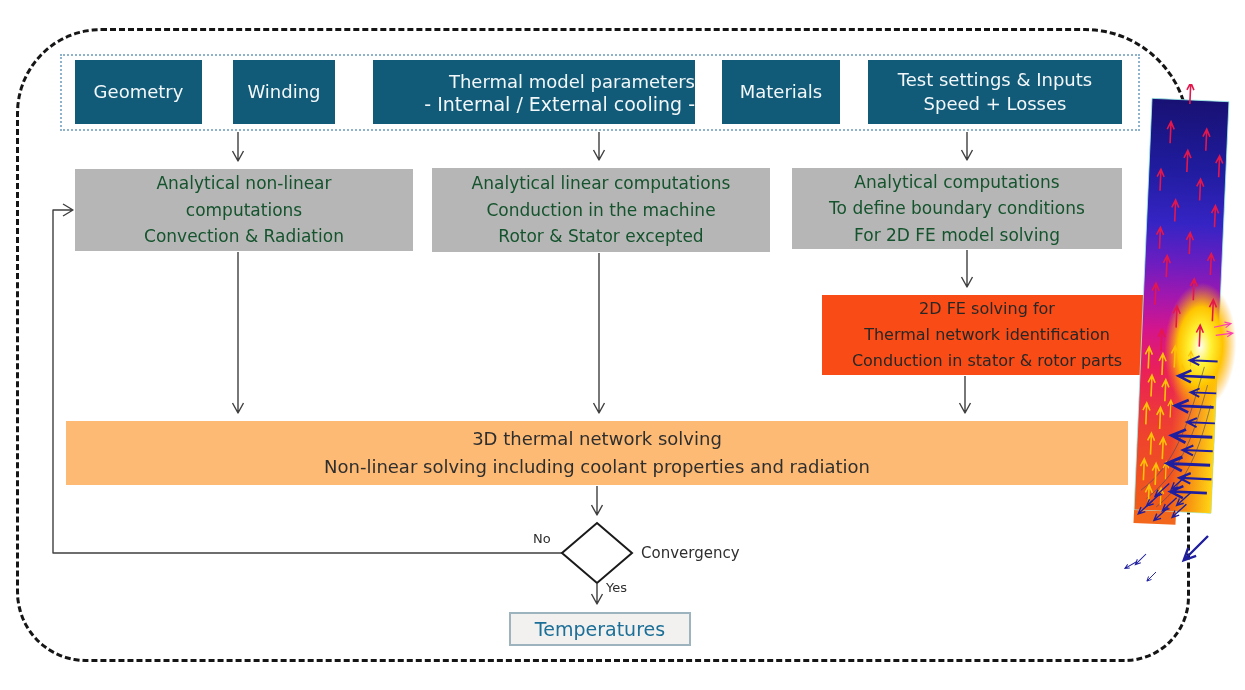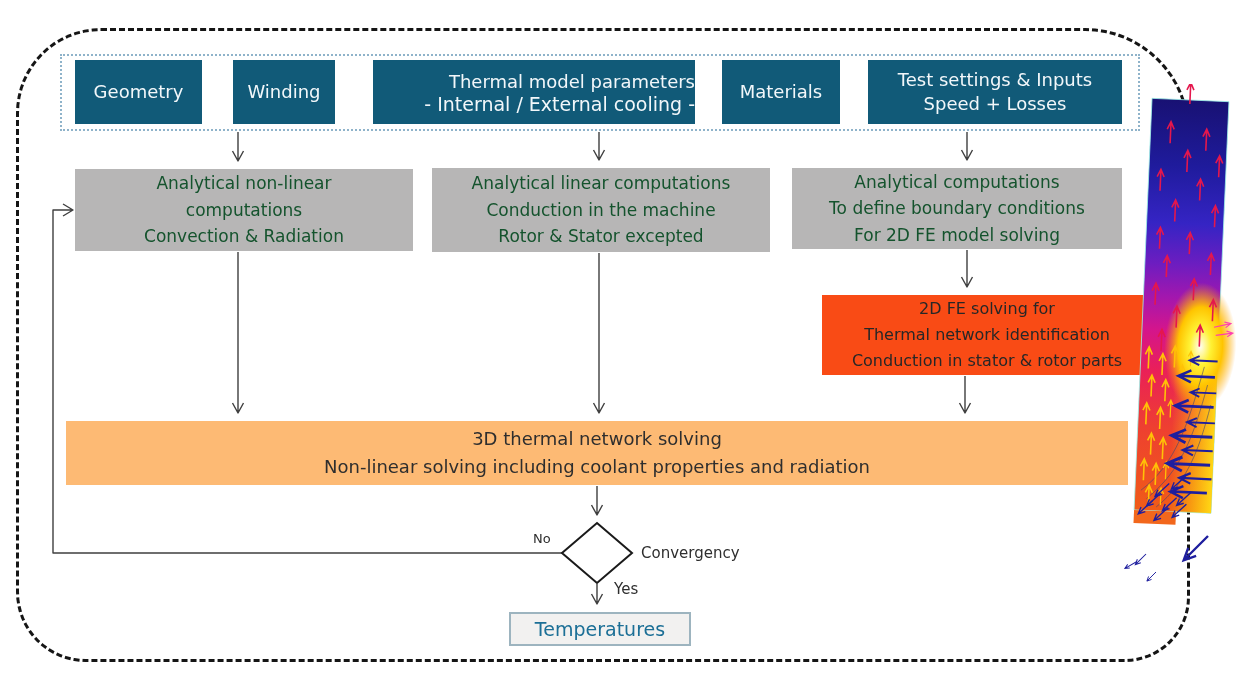--- a/index.html
+++ b/index.html
@@ -25,21 +25,21 @@
 
   .output-box{background:#f2f1f0;border:2px solid #9db4bf;color:#1c6f96;
     font-size:19px;font-weight:500;}
 
   .connectors{position:absolute;left:0;top:0;pointer-events:none;}
   .connectors path{stroke:#3f3f3f;stroke-width:1.4;fill:none;stroke-linejoin:round;}
   .connectors .diamond{fill:#ffffff;stroke:#1a1a1a;stroke-width:2;}
 
   .flabel{position:absolute;color:#2e2e2e;}
   .no-label{left:533px;top:531px;font-size:13px;}
-  .yes-label{left:606px;top:580px;font-size:15px;margin-left:8px;}
+  .yes-label{left:606px;top:580px;font-size:13px;}
   .conv-label{left:641px;top:544px;font-size:15px;}
 
   .thermal{position:absolute;left:1116px;top:84px;z-index:6;}
   .thermal .red  use{stroke:#e4174d;stroke-width:1.6;}
   .thermal .yel  use{stroke:#ffc107;stroke-width:1.6;}
   .thermal .nav  use{stroke:#1e1e9e;stroke-width:1.5;}
   .thermal .pink use{stroke:#ff3db0;stroke-width:1.4;}
   .thermal .sl{stroke:#46466e;stroke-width:0.8;fill:none;opacity:0.75;}
 </style>
 </head>

